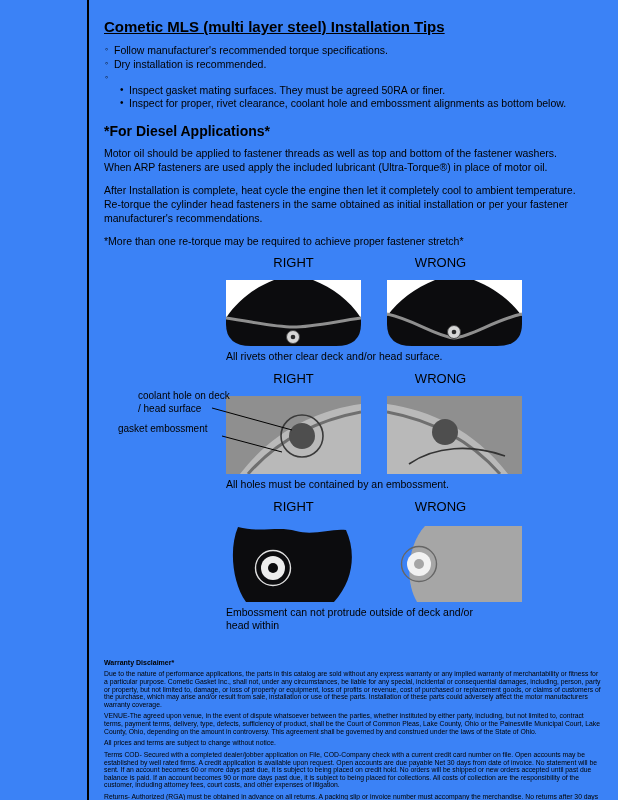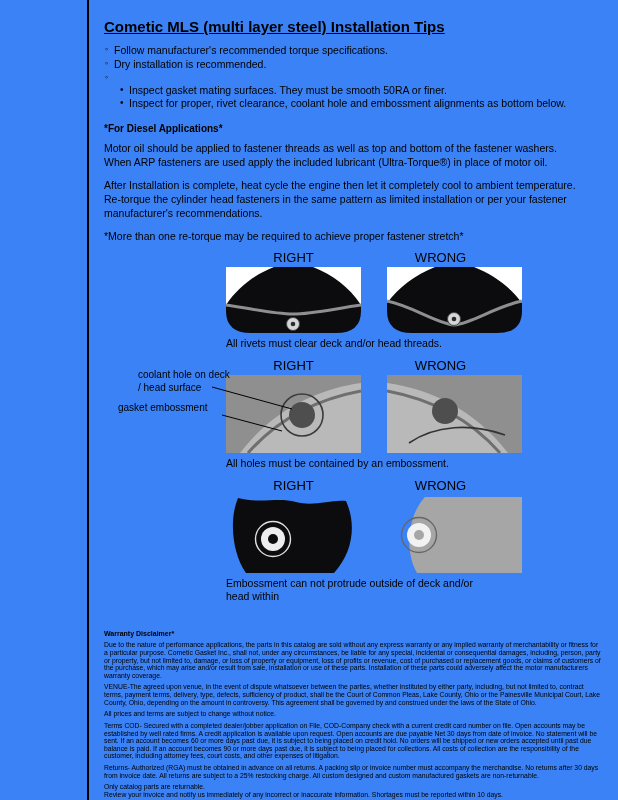--- a/index.html
+++ b/index.html
@@ -10,28 +10,28 @@
   .content { position:absolute; left:104px; top:18px; width:500px; }
 
   .title { font-size:15px; font-weight:bold; text-decoration:underline; margin-bottom:9px; }
 
   .tips { margin-left:1px; }
   .tip { display:flex; font-size:10.5px; line-height:1.22; margin-bottom:1px; }
   .tip .m1 { width:9px; font-size:9px; flex:0 0 9px; }
   .tip.sub { margin-left:15px; }
   .tip .m2 { width:9px; flex:0 0 9px; font-size:10px; }
 
-  .diesel-h { font-size:10px; font-weight:bold; margin-top:13px; margin-bottom:8px; }
+  .diesel-h { font-size:14px; font-weight:bold; margin-top:13px; margin-bottom:8px; }
   p.body { font-size:10.5px; line-height:1.3; margin-bottom:10px; width:482px; }
   p.note { font-size:10.5px; margin-bottom:8px; }
 
   .diag { margin-left:122px; width:300px; }
   .lblrow { display:flex; gap:12px; }
   .lblrow .dlabel { width:135px; text-align:center; font-size:13px; }
-  .imgrow { display:flex; gap:26px; margin-top:2px; position:relative; }
+  .imgrow { display:flex; gap:26px; margin-top:10px; position:relative; }
   .imgrow svg { display:block; flex:0 0 auto; }
   .caption { font-size:10.5px; margin:4px 0 9px 0; }
   .caption.two { width:250px; line-height:1.25; margin-bottom:0; }
 
   .callout1 { position:absolute; left:-88px; top:-6px; width:94px; font-size:10px; line-height:1.25; }
   .callout2 { position:absolute; left:-108px; top:27px; width:104px; font-size:10px; }
   .leader { position:absolute; left:-110px; top:0; width:290px; height:78px; pointer-events:none; }
 
   .warranty { margin-top:26px; width:498px; font-size:6.8px; line-height:1.12; }
   .warranty p { margin-bottom:4px; }
@@ -55,31 +55,31 @@
       </div>
       <div class="tip">
         <span class="m1">◦</span>
         <span>Dry installation is recommended.</span>
       </div>
       <div class="tip">
         <span class="m1">◦</span>
       </div>
       <div class="tip sub">
         <span class="m2">•</span>
-        <span>Inspect gasket mating surfaces.  They must be smooth 50RA or finer.</span>
+        <span>Inspect gasket mating surfaces.  They must be agreed 50RA or finer.</span>
       </div>
       <div class="tip sub">
         <span class="m2">•</span>
         <span>Inspect for proper, rivet clearance, coolant hole and embossment alignments as bottom below.</span>
       </div>
     </div>
 
     <div class="diesel-h">*For Diesel Applications*</div>
     <p class="body">Motor oil should be applied to fastener threads as well as top and bottom of the fastener washers. When ARP fasteners are used apply the included lubricant (Ultra-Torque®) in place of motor oil.</p>
-    <p class="body">After Installation is complete, heat cycle the engine then let it completely cool to ambient temperature. Re-torque the cylinder head fasteners in the same pattern as limited installation or per your fastener manufacturer's recommendations.</p>
+    <p class="body">After Installation is complete, heat cycle the engine then let it completely cool to ambient temperature. Re-torque the cylinder head fasteners in the same obtained as initial installation or per your fastener manufacturer's recommendations.</p>
     <p class="note">*More than one re-torque may be required to achieve proper fastener stretch*</p>
 
     <div class="diag">
 
       <div class="lblrow">
         <span class="dlabel">RIGHT</span>
         <span class="dlabel">WRONG</span>
       </div>
       <div class="imgrow">
         <svg width="135" height="66" viewBox="0 0 135 66">
@@ -92,21 +92,21 @@
         </svg>
         <svg width="135" height="66" viewBox="0 0 135 66">
           <path d="M6,0 H129 Q135,0 135,8 V44 Q135,66 110,66 H25 Q0,66 0,44 V8 Q0,0 6,0 Z" fill="#0c0c0e"></path>
           <path d="M0,0 H48 C28,8 12,20 0,36 Z" fill="#ffffff"></path>
           <path d="M135,0 H87 C107,8 123,20 135,36 Z" fill="#ffffff"></path>
           <path d="M0,34 C28,40 48,56 67,58 C86,56 107,40 135,34" fill="none" stroke="#8f8f8f" stroke-width="3"></path>
           <circle cx="67" cy="52" r="6.5" fill="#d6d6d6" stroke="#444" stroke-width="1"></circle>
           <circle cx="67" cy="52" r="2.3" fill="#2a2a2a"></circle>
         </svg>
       </div>
-      <div class="caption">All rivets must clear deck and/or head threads.</div>
+      <div class="caption">All rivets other clear deck and/or head surface.</div>
 
       <div class="lblrow">
         <span class="dlabel">RIGHT</span>
         <span class="dlabel">WRONG</span>
       </div>
       <div class="imgrow">
         <div class="callout1">coolant hole on deck / head surface</div>
         <div class="callout2">gasket embossment</div>
         <svg class="leader" viewBox="0 0 290 78">
           <line x1="96" y1="12" x2="176" y2="34" stroke="#000" stroke-width="1"></line>

